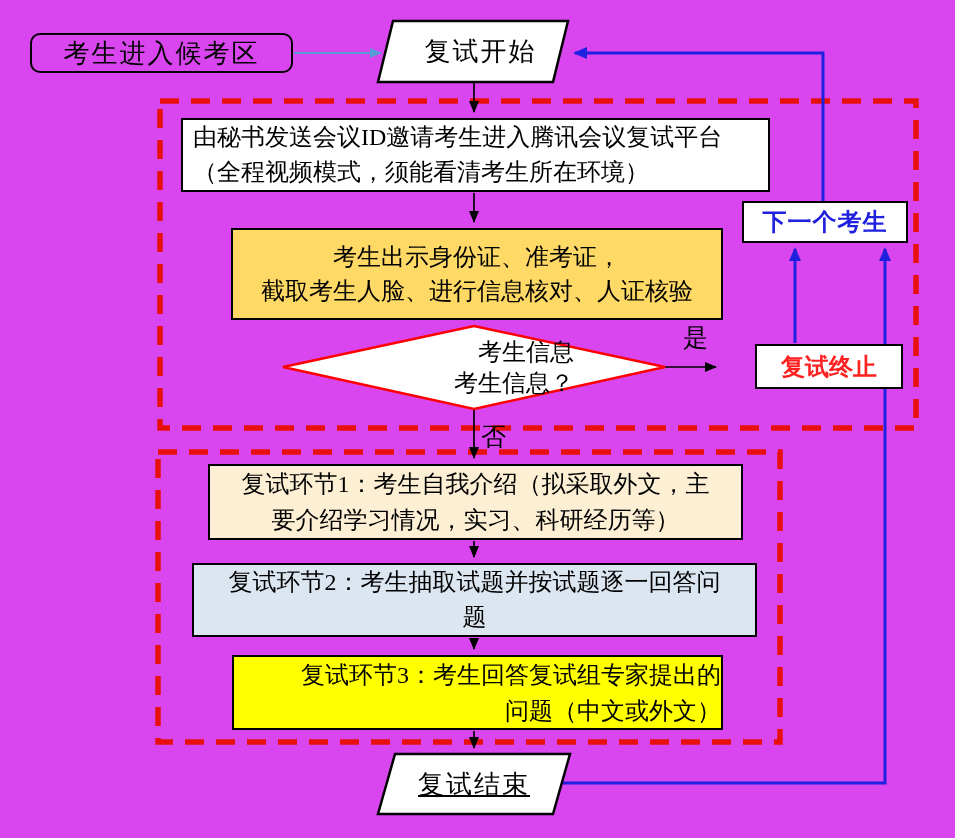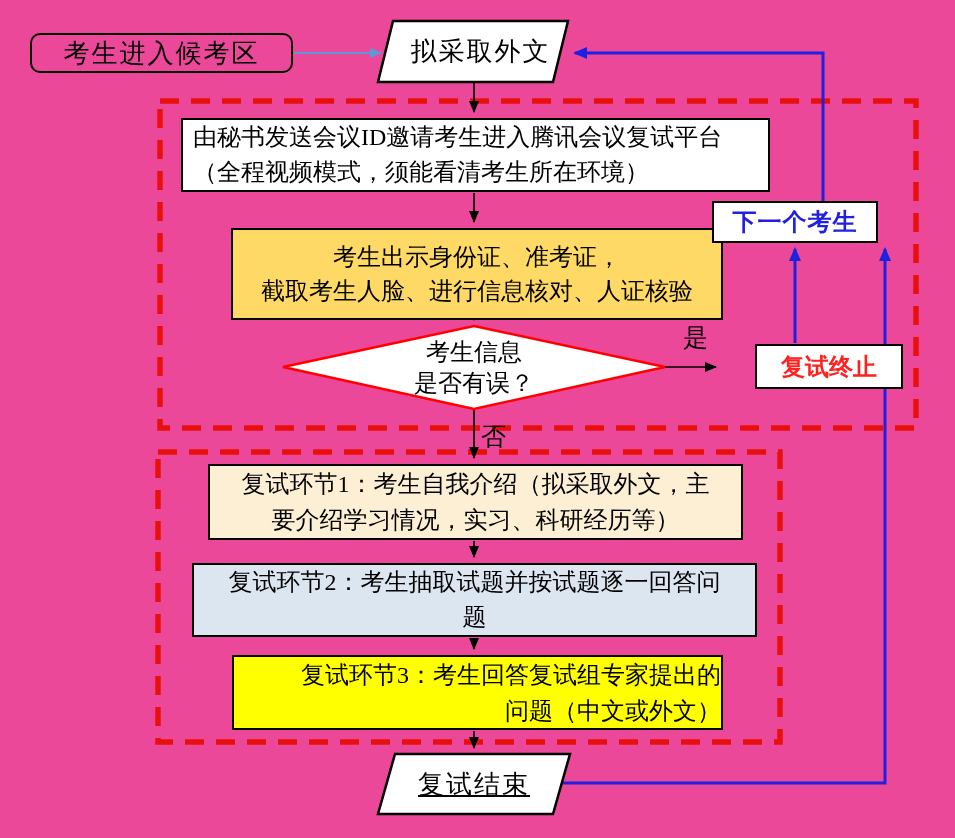--- a/index.html
+++ b/index.html
@@ -1,44 +1,44 @@
 <!DOCTYPE html>
 <html><head>
 <meta charset="utf-8">
 <style>
   html,body{margin:0;padding:0;background:#ffffff;}
   #canvas{
-    position:relative;width:955px;height:838px;background:#ec4899;
+    position:relative;width:955px;height:838px;background:#d946ef;
     font-family:"Liberation Serif","DejaVu Serif",serif;color:#000;
     overflow:hidden;
   }
   #wires{position:absolute;left:0;top:0;width:955px;height:838px;}
   .node{position:absolute;box-sizing:border-box;display:flex;flex-direction:column;
         align-items:center;justify-content:center;text-align:center;}
   .rect{border:2px solid #000;background:#fff;}
   .line{white-space:nowrap;}
   #waiting{left:30px;top:33px;width:263px;height:40px;border:2.5px solid #000;
            border-radius:10px;font-size:26px;letter-spacing:2px;}
   #invite{left:181px;top:118px;width:589px;height:74px;font-size:24px;line-height:35px;
           align-items:flex-start;padding:2px 6px 2px 10px;text-align:left;}
   #idcheck{left:231px;top:228px;width:492px;height:92px;background:#FFD966;
            font-size:24px;line-height:34px;}
-  #next{left:712px;top:201px;width:166px;height:42px;font-size:24px;font-weight:bold;
+  #next{left:742px;top:201px;width:166px;height:42px;font-size:24px;font-weight:bold;
         color:#2020E0;letter-spacing:1px;}
   #terminate{left:722px;top:344px;width:148px;height:45px;font-size:24px;font-weight:bold;
         color:#FF2020;margin-left:33px;}
   #step1{left:208px;top:464px;width:535px;height:76px;background:#FCEFD4;
          font-size:24px;line-height:36px;}
   #step2{left:192px;top:563px;width:565px;height:74px;background:#DCE6F1;
          font-size:24px;line-height:35px;}
   #step3{left:232px;top:655px;width:491px;height:75px;background:#FFFF00;
          font-size:24px;line-height:36px;align-items:flex-end;}
   #startText{left:393px;top:21px;width:175px;height:61px;font-size:26px;letter-spacing:2px;}
   #endText{left:378px;top:754px;width:192px;height:60px;font-size:26px;letter-spacing:2px;text-decoration:underline;}
-  #diamondText{left:374px;top:337px;width:200px;height:62px;font-size:24px;line-height:31px;}
+  #diamondText{left:374px;top:337px;width:200px;height:62px;font-size:24px;line-height:31px;align-items:flex-end;}
   .edgeLabel{position:absolute;font-size:25px;line-height:28px;}
   #yesLabel{left:683px;top:324px;}
   #noLabel{left:481px;top:423px;}
 </style>
 </head>
 <body>
 
 <div id="canvas">
 
   <svg id="wires" width="955" height="838" viewBox="0 0 955 838">
@@ -74,36 +74,36 @@
     <polygon points="393,21 568,21 553,82 378,82" fill="#fff" stroke="#000" stroke-width="2.5"></polygon>
     <polygon points="395,754 570,754 553,814 378,814" fill="#fff" stroke="#000" stroke-width="2.5"></polygon>
     <polygon points="474,326 665,367 474,409 283,367" fill="#fff" stroke="#FF0000" stroke-width="2.5"></polygon>
   </svg>
 
   <div id="waiting" class="node">
     <div class="line">考生进入候考区</div>
   </div>
 
   <div id="startText" class="node">
-    <div class="line">拟采取外文</div>
+    <div class="line">复试开始</div>
   </div>
 
   <div id="invite" class="node rect">
     <div class="line">由秘书发送会议ID邀请考生进入腾讯会议复试平台</div>
     <div class="line">（全程视频模式，须能看清考生所在环境）</div>
   </div>
 
   <div id="idcheck" class="node rect">
     <div class="line">考生出示身份证、准考证，</div>
     <div class="line">截取考生人脸、进行信息核对、人证核验</div>
   </div>
 
   <div id="diamondText" class="node">
     <div class="line">考生信息</div>
-    <div class="line">是否有误？</div>
+    <div class="line">考生信息？</div>
   </div>
 
   <div id="yesLabel" class="edgeLabel">是</div>
   <div id="noLabel" class="edgeLabel">否</div>
 
   <div id="terminate" class="node rect">
     <div class="line">复试终止</div>
   </div>
 
   <div id="next" class="node rect">

